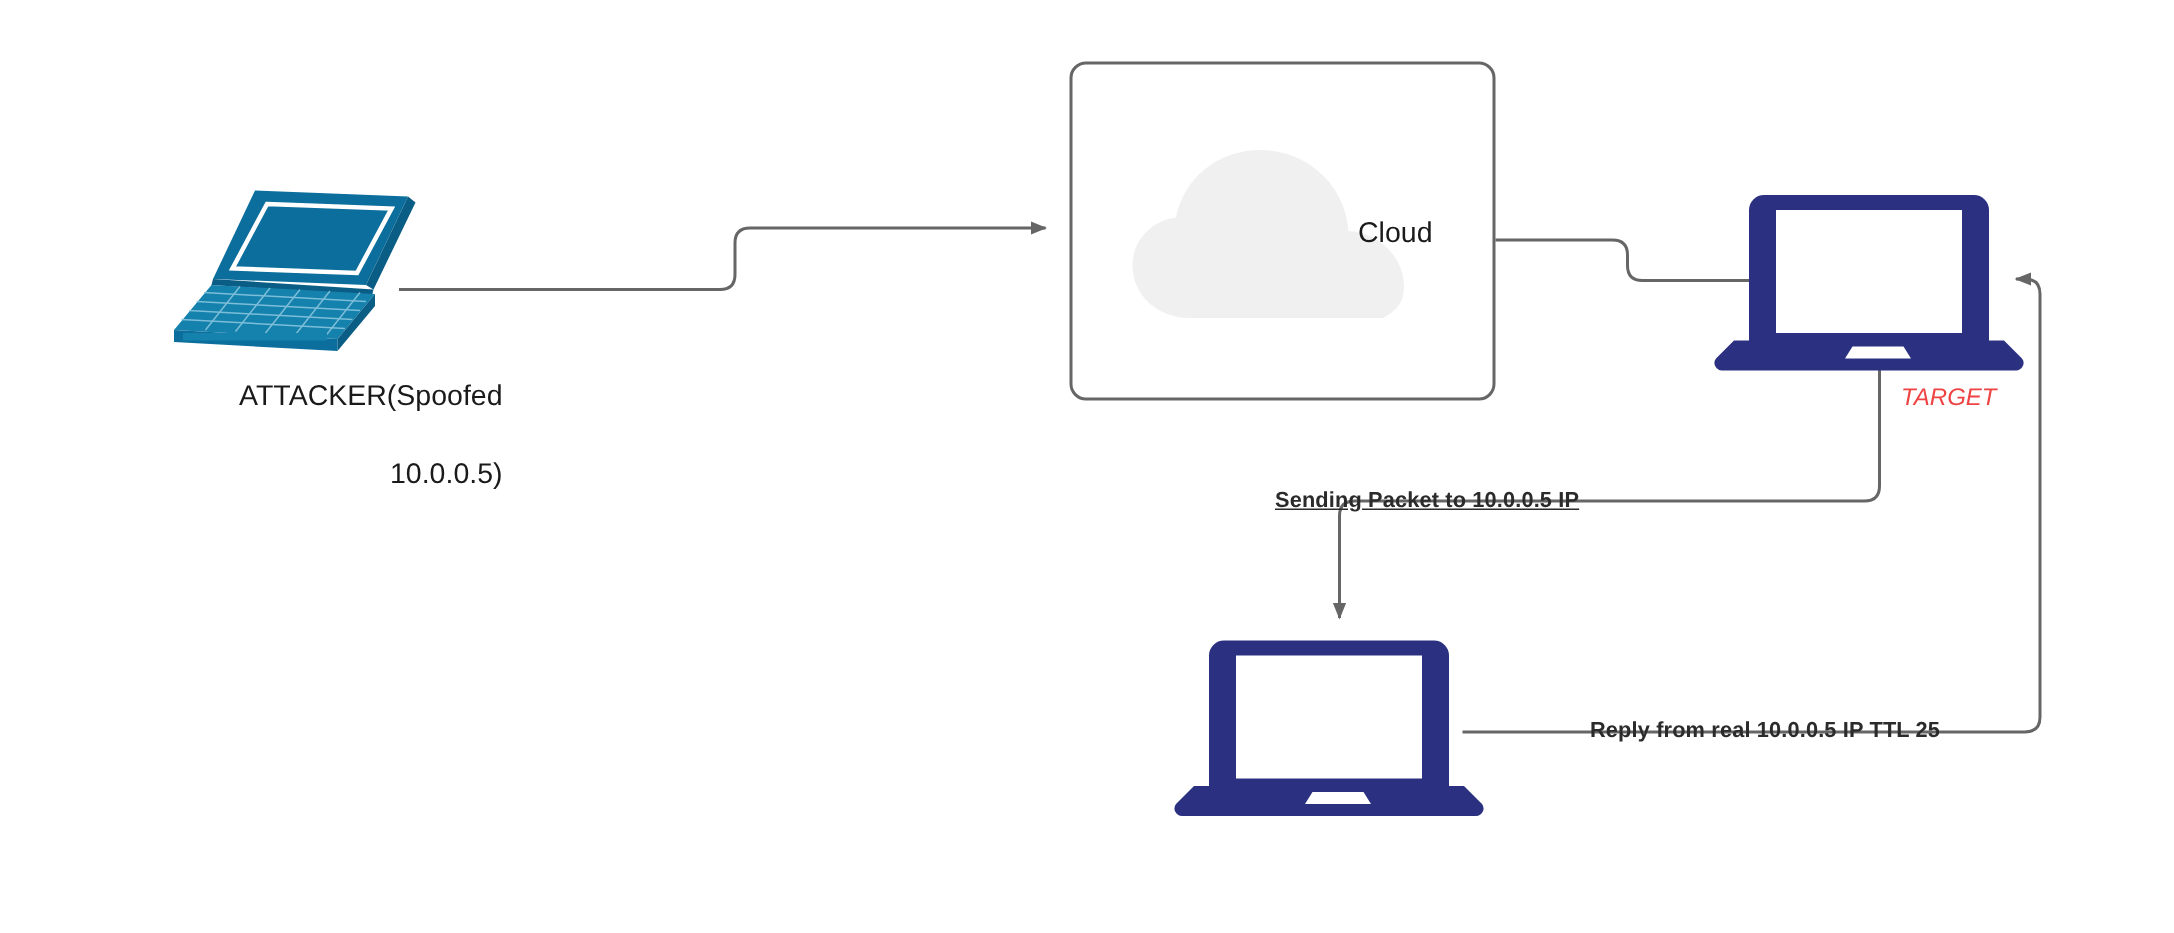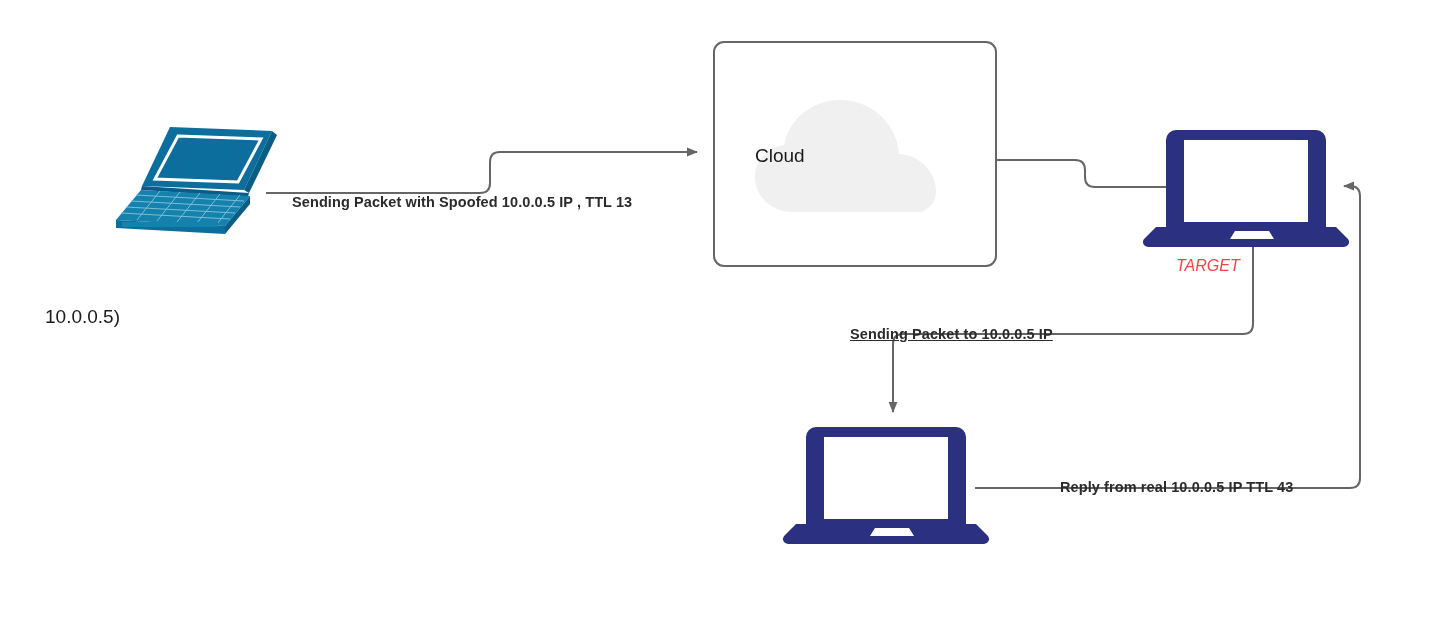--- a/index.html
+++ b/index.html
@@ -21,21 +21,21 @@
     position: absolute;
     left: 0;
     top: 0;
     width: 1449px;
     height: 622px;
   }
   .node-label {
     position: absolute;
     font-family: "Liberation Sans", sans-serif;
     color: #1a1a1a;
-    text-align: left;
+    text-align: right;
     white-space: pre;
     line-height: 1.32;
     pointer-events: none;
   }
   .label-plain {
     font-size: 19px;
     font-weight: 400;
   }
   .label-bold-italic {
     font-size: 16px;
@@ -137,26 +137,26 @@
     <g>
       <g>
         <path d="M816,427 h140 a10,10 0 0 1 10,10 v88 h-160 v-88 a10,10 0 0 1 10,-10 z" fill="#2b3180"></path>
         <rect x="824" y="437" width="124" height="82" fill="#ffffff"></rect>
         <path d="M796,524 h180 l12,12 a5,5 0 0 1 -4,8 h-196 a5,5 0 0 1 -4,-8 z" fill="#2b3180"></path>
         <path d="M875,528 h34 l5,8 h-44 z" fill="#ffffff"></path>
       </g>
     </g>
   </svg>
 
+  <div class="node-label label-plain" style="left:45px; top:252px; width:290px;">ATTACKER(Spoofed</div>
   <div class="node-label label-plain" style="left:45px; top:304px; width:290px;">10.0.0.5)</div>
 
   <div class="node-label label-plain" style="left:755px; top:143px; width:200px;">Cloud</div>
 
   <div class="node-label label-bold-italic" style="left:1176px; top:255px; width:155px;">TARGET</div>
 
 
-  <div class="edge-label" style="left:292px; top:194px;">Sending Packet with Spoofed 10.0.0.5 IP , TTL 13</div>
 
   <div class="edge-label" style="left:850px; top:326px;text-decoration:underline;">Sending Packet to 10.0.0.5 IP</div>
 
-  <div class="edge-label" style="left:1060px; top:479px;">Reply from real 10.0.0.5 IP TTL 43</div>
+  <div class="edge-label" style="left:1060px; top:479px;">Reply from real 10.0.0.5 IP TTL 25</div>
 
 </div>
 
 </body></html>

